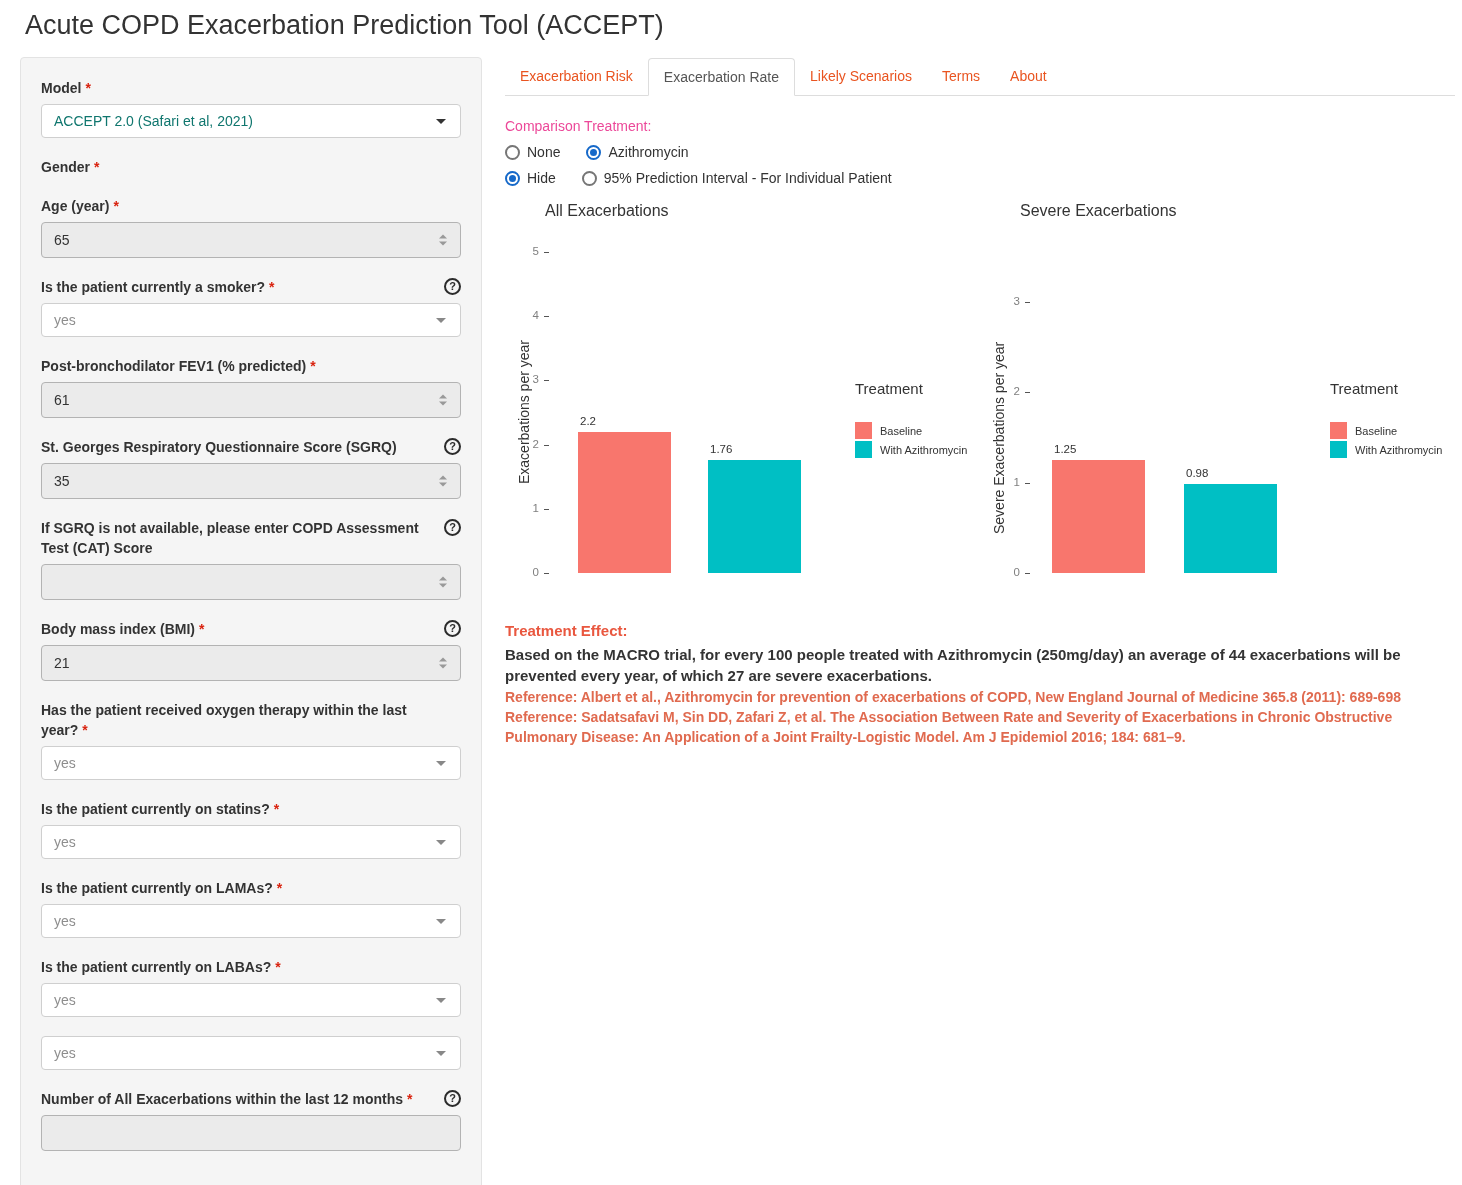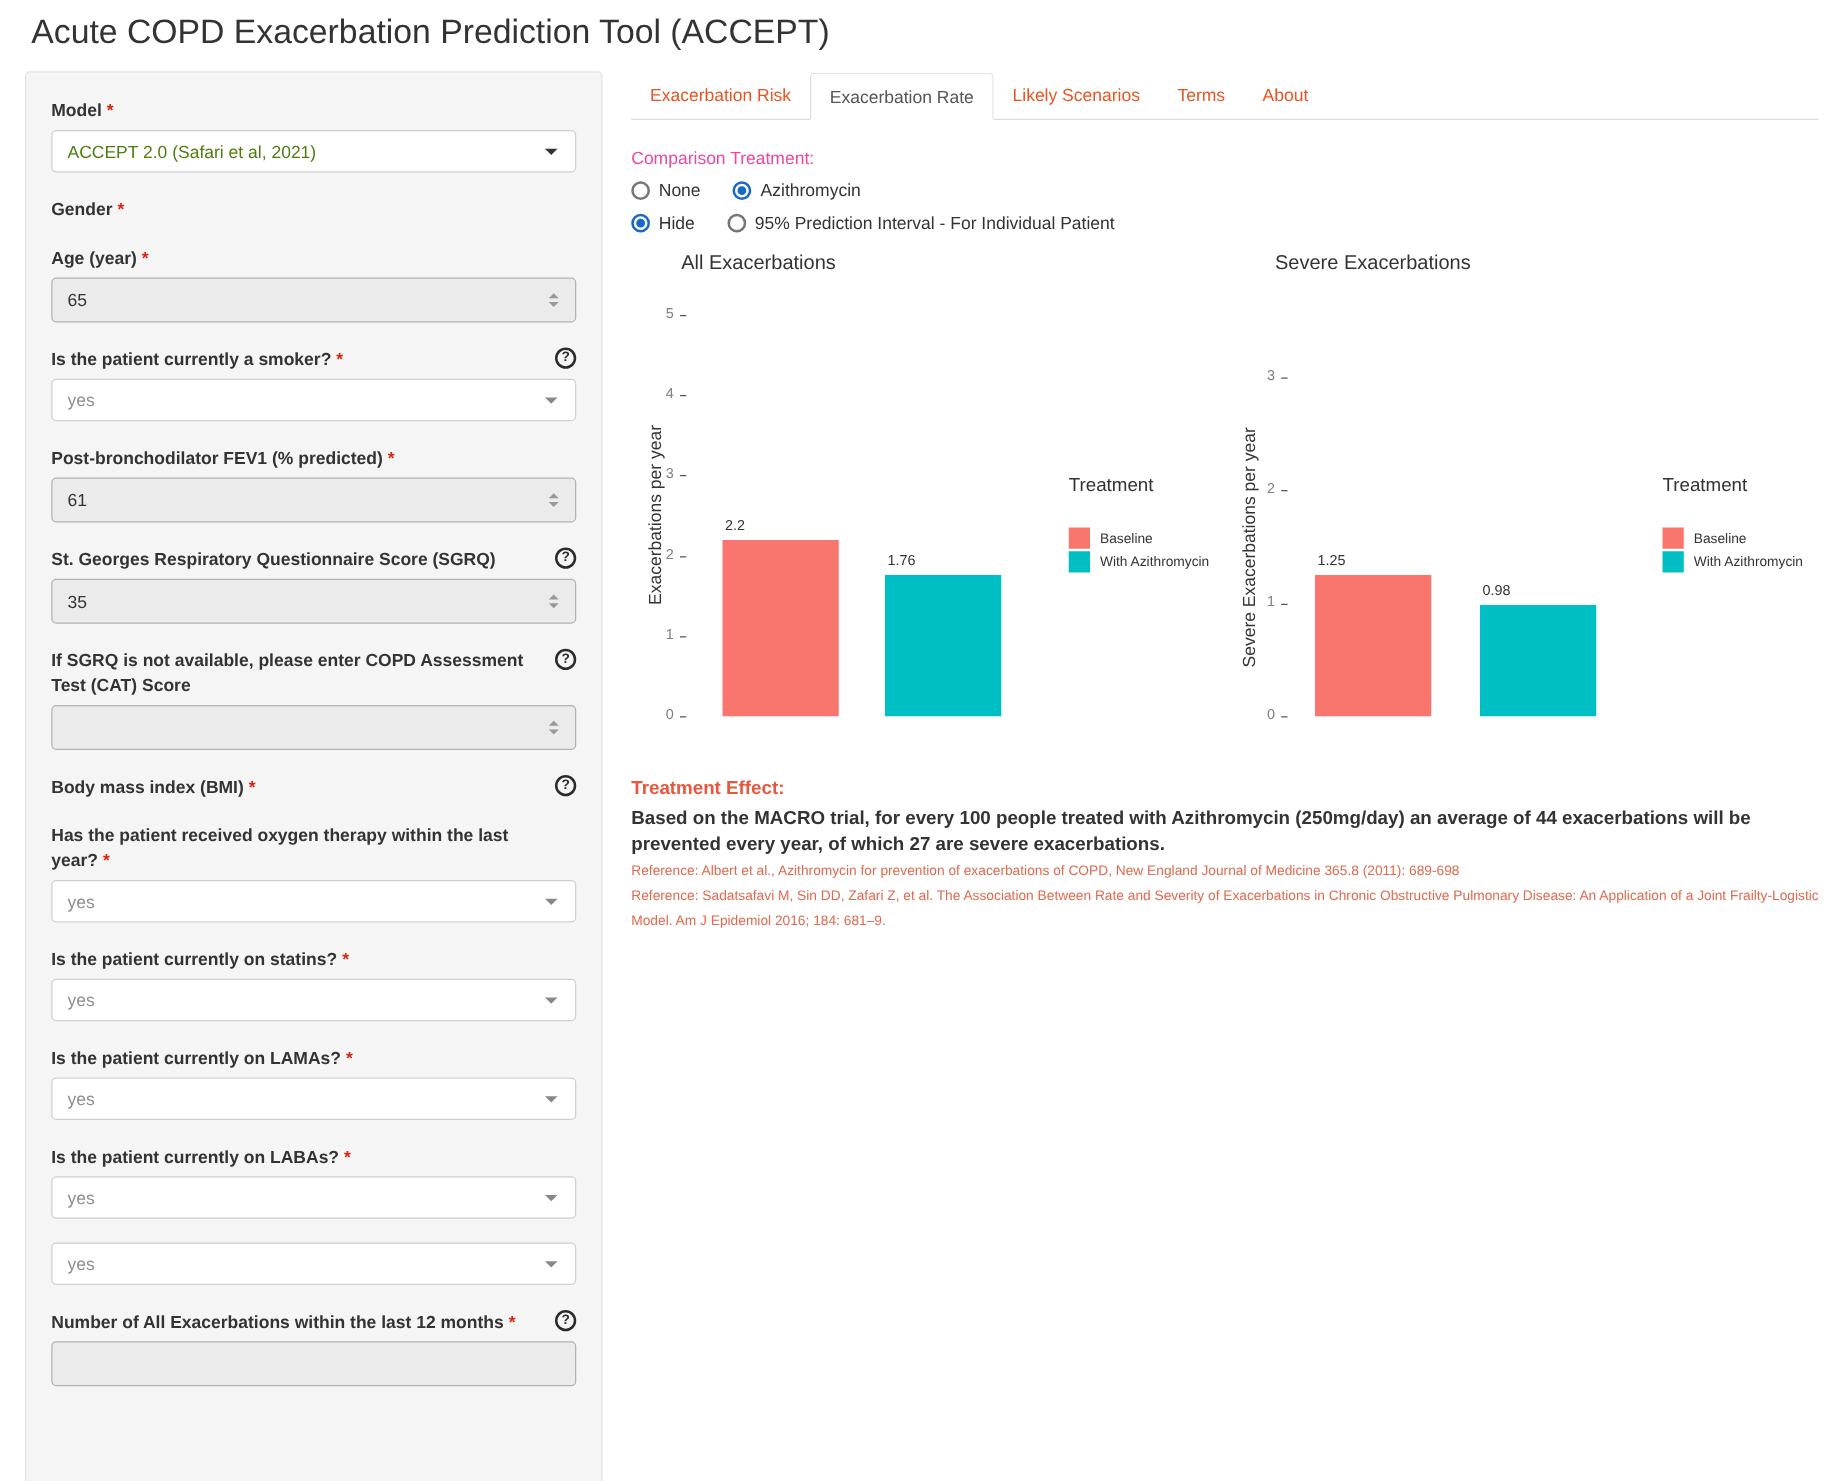--- a/index.html
+++ b/index.html
@@ -24,21 +24,21 @@
     border:2px solid #2b2b2b; border-radius:50%; color:#2b2b2b;
     font-size:11px; font-weight:700; line-height:13px; text-align:center;
   }
   .select {
     height:34px; background:#fff; border:1px solid #cfcfcf; border-radius:4px;
     display:flex; align-items:center; padding:0 12px; font-size:14px; color:#8e8e8e;
     position:relative; cursor:pointer;
   }
   .select .caret { position:absolute; right:14px; top:50%; margin-top:-2px; width:0; height:0;
     border-left:5px solid transparent; border-right:5px solid transparent; border-top:5px solid #888; }
-  .select.enabled { color:#4d7c0f; }
+  .select.enabled { color:#0f766e; }
   .select.enabled .caret { border-top-color:#333; }
   .numinput {
     height:36px; background:#ebebeb; border:1px solid #b3b3b3; border-radius:4px;
     display:flex; align-items:center; padding:0 12px; font-size:14px; color:#333; position:relative;
   }
   .spin { position:absolute; right:13px; top:50%; transform:translateY(-50%); display:flex; flex-direction:column; gap:3px; }
   .spin i { display:block; width:0; height:0; border-left:4px solid transparent; border-right:4px solid transparent; }
   .spin .up { border-bottom:4px solid #999; }
   .spin .dn { border-top:4px solid #999; }
 
@@ -69,21 +69,21 @@
   .legend { position:absolute; }
   .ltitle { font-size:15px; color:#333; margin-bottom:25px; }
   .litem { display:flex; align-items:center; margin-bottom:2px; }
   .lswatch { width:17px; height:17px; margin-right:8px; flex:none; }
   .llabel { font-size:11px; color:#333; }
 
   
   #effect { margin-top:16px; }
   #effect .eh { color:#e9573f; font-weight:700; font-size:15px; line-height:20px; margin-bottom:3px; }
   #effect .eb { font-weight:700; font-size:15px; color:#333; line-height:21px; margin-bottom:1px; }
-  #effect .ref { color:#e06a4f; font-size:11px; line-height:20px; }
+  #effect .ref { color:#e06a4f; font-size:14px; line-height:20px;font-weight:bold; }
 </style>
 </head>
 <body>
 
 <h1 id="title">Acute COPD Exacerbation Prediction Tool (ACCEPT)</h1>
 
 <aside id="sidebar">
   <div id="fields">
       <div class="field">
         <div class="flabel"><span>Model</span><span class="req">*</span></div>
@@ -137,20 +137,27 @@
         <div class="numinput">
           <span class="val"></span>
           <span class="spin">
             <i class="up"></i>
             <i class="dn"></i>
           </span>
         </div>
       </div>
       <div class="field">
         <div class="flabel"><span>Body mass index (BMI)</span><span class="req">*</span><span class="help">?</span></div>
+        <div class="numinput">
+          <span class="val">21</span>
+          <span class="spin">
+            <i class="up"></i>
+            <i class="dn"></i>
+          </span>
+        </div>
       </div>
       <div class="field">
         <div class="flabel"><span>Has the patient received oxygen therapy within the last year?</span><span class="req">*</span></div>
         <div class="select">
           <span class="val">yes</span>
           <span class="caret"></span>
         </div>
       </div>
       <div class="field">
         <div class="flabel"><span>Is the patient currently on statins?</span><span class="req">*</span></div>

